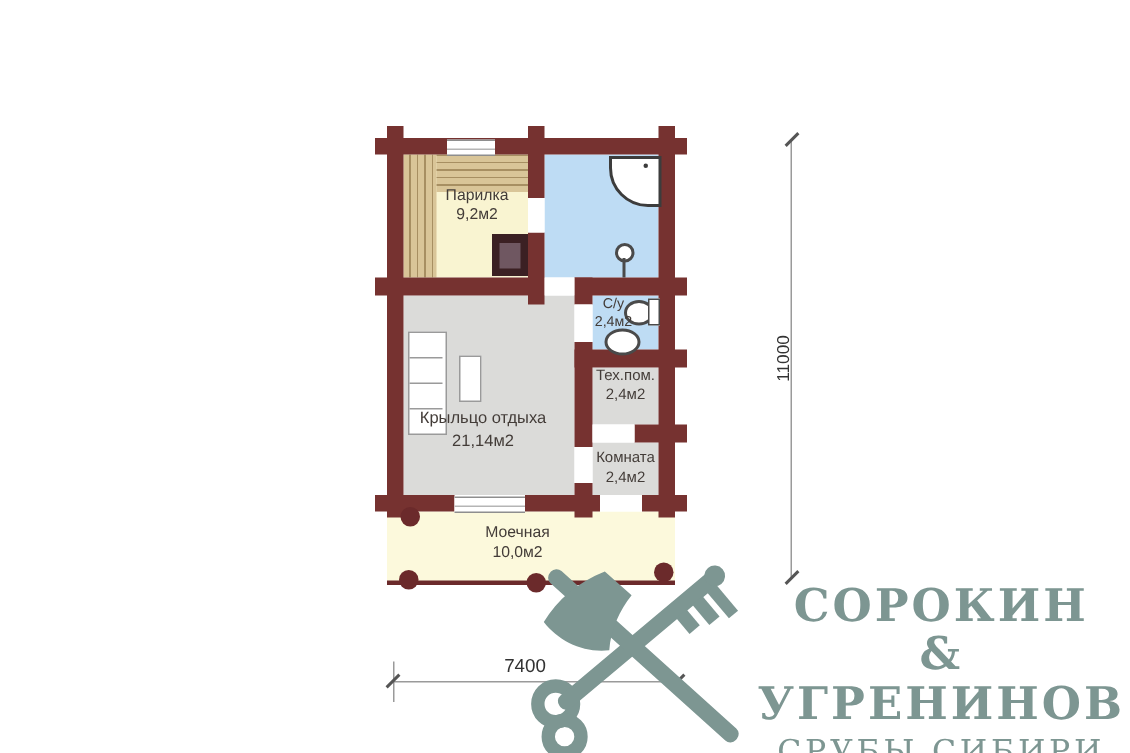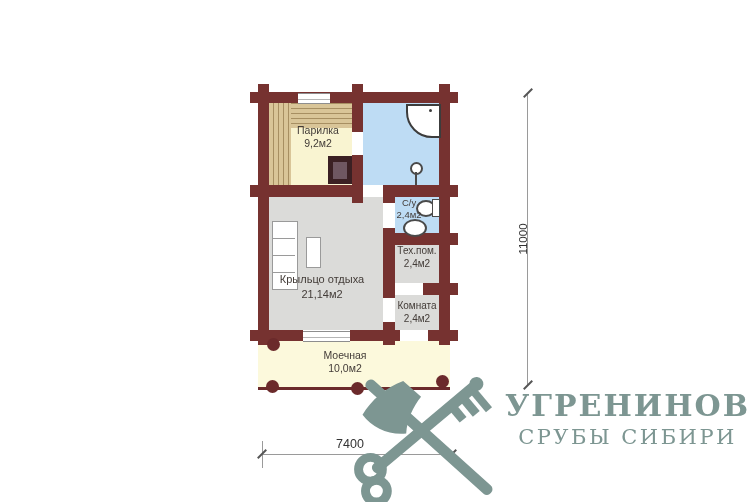--- a/index.html
+++ b/index.html
@@ -169,17 +169,18 @@
 
       <g transform="rotate(42 85 65)">
         <rect x="0" y="60" width="168" height="11" rx="5"></rect>
       </g>
 
       <path d="M58 8 L76 24 C68 34 62 47 61 61 C44 63 27 55 17 42 C26 27 40 15 58 8 Z"></path>
     </g>
   </svg>
 
   <div class="brand">
+    <div class="brand-l1">СОРОКИН &amp;</div>
     <div class="brand-l2">УГРЕНИНОВ</div>
     <div class="brand-l3">СРУБЫ СИБИРИ</div>
   </div>
 
 </div>
 
 </body></html>

